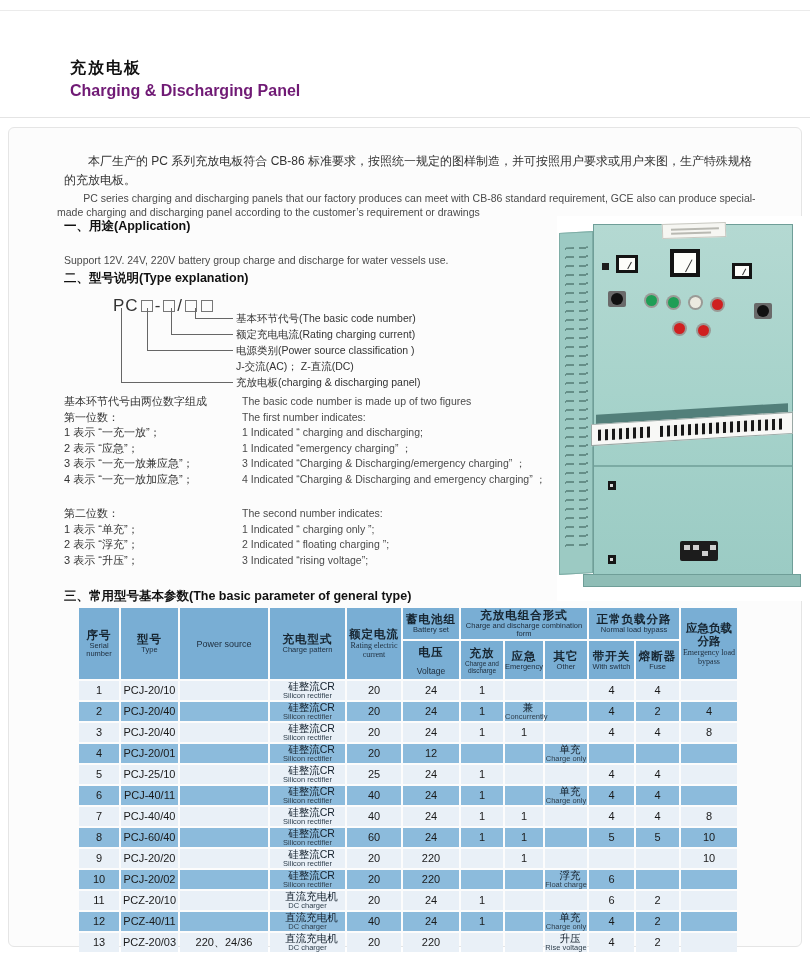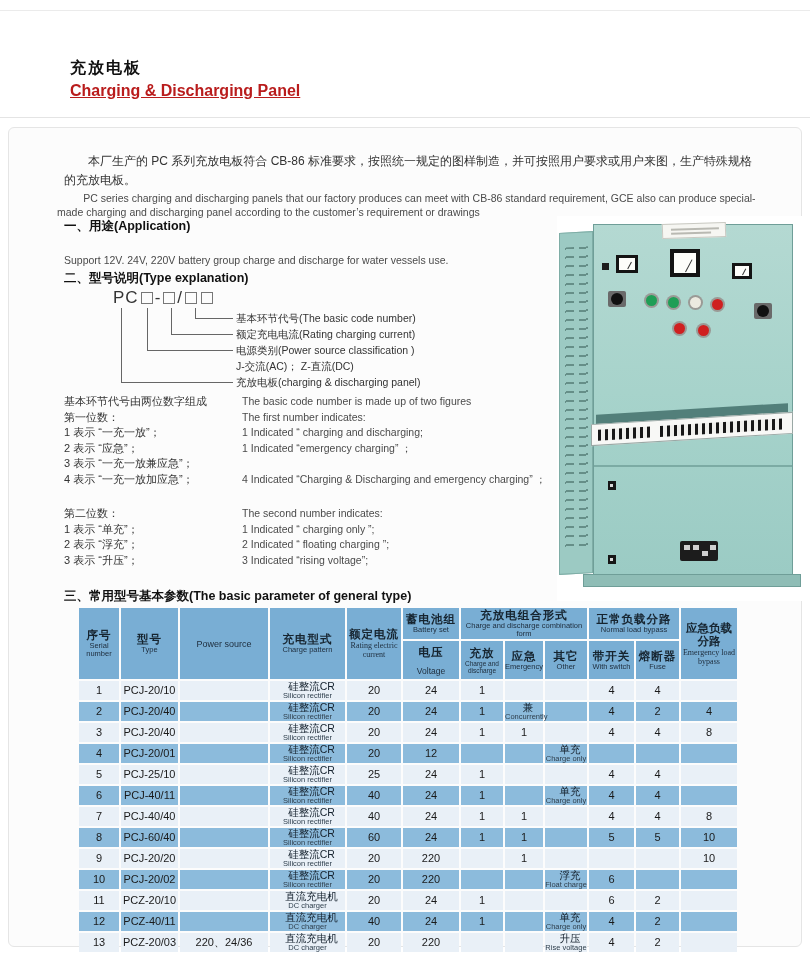--- a/index.html
+++ b/index.html
@@ -8,38 +8,38 @@
     background:#ffffff;
     font-family:"Liberation Sans", sans-serif;
     color:#222;
   }
   .serif{font-family:"Liberation Serif", serif;}
 
   .top-rule{position:absolute;left:0;top:10px;width:810px;height:1px;background:#ebebeb;}
   .title-rule{position:absolute;left:0;top:117px;width:810px;height:1px;background:#e4e4e4;}
 
   .title-cn{position:absolute;left:70px;top:58px;font-size:16px;font-weight:bold;color:#111;letter-spacing:2px;}
-  .title-en{position:absolute;left:70px;top:82px;font-size:16px;font-weight:bold;color:#b91c1c;text-decoration:underline;}
+  .title-en{position:absolute;left:70px;top:82px;font-size:16px;font-weight:bold;color:#701a75;}
 
   .panel{
     position:absolute;left:8px;top:127px;width:792px;height:818px;
     background:#fcfcfc;border:1px solid #e5e5e5;border-radius:6px;
   }
   .panel *{box-sizing:border-box;}
 
   .p-cn{position:absolute;left:55px;top:12px;width:692px;font-size:12px;line-height:19px;color:#333;text-indent:2em;}
   .p-en{position:absolute;left:48px;top:52px;width:700px;font-size:10.5px;line-height:14px;color:#4a4a4a;text-indent:2.5em;}
 
   .sec-head{position:absolute;left:55px;font-size:12.5px;font-weight:bold;color:#111;}
   .sec-cn{position:absolute;left:55px;font-size:12px;color:#333;}
   .sec-en{position:absolute;left:55px;font-size:10.5px;color:#4a4a4a;}
 
   
   .diagram{position:absolute;left:104px;top:160px;width:480px;height:115px;}
-  .code-line{position:absolute;left:0;top:0;font-size:17px;color:#333;letter-spacing:1px;}
+  .code-line{position:absolute;left:0;top:8px;font-size:17px;color:#333;letter-spacing:1px;}
   .code-box{display:inline-block;width:12px;height:12px;border:1px solid #777;margin:0 2px;vertical-align:-1px;}
   .conn{position:absolute;border-left:1px solid #666;border-bottom:1px solid #666;}
   .conn1{left:82px;top:20px;width:38px;height:11px;}
   .conn2{left:58px;top:20px;width:62px;height:27px;}
   .conn3{left:34px;top:20px;width:86px;height:43px;}
   .conn4{left:8px;top:20px;width:112px;height:75px;}
   .diag-label{position:absolute;left:123px;height:15px;font-size:10.5px;color:#333;white-space:nowrap;}
 
   
   .notes{position:absolute;left:55px;width:640px;}
@@ -147,20 +147,21 @@
       <div class="note-row">
         <span class="note-cn">1 表示 “一充一放”；</span>
         <span class="note-en">1 Indicated “ charging and discharging;</span>
       </div>
       <div class="note-row">
         <span class="note-cn">2 表示 “应急”；</span>
         <span class="note-en">1 Indicated “emergency charging” ；</span>
       </div>
       <div class="note-row">
         <span class="note-cn">3 表示 “一充一放兼应急”；</span>
+        <span class="note-en">3 Indicated “Charging &amp; Discharging/emergency charging” ；</span>
       </div>
       <div class="note-row">
         <span class="note-cn">4 表示 “一充一放加应急”；</span>
         <span class="note-en">4 Indicated “Charging &amp; Discharging and emergency charging” ；</span>
       </div>
     </div>
   <div class="notes" style="top:378px" id="notes-b">
       <div class="note-row">
         <span class="note-cn">第二位数：</span>
         <span class="note-en">The second number indicates:</span>

